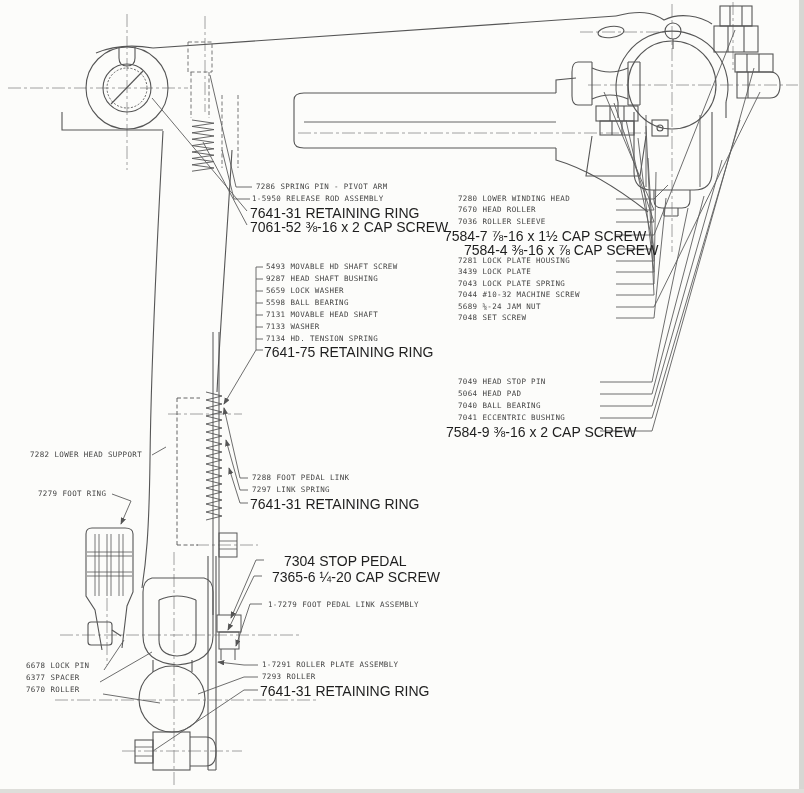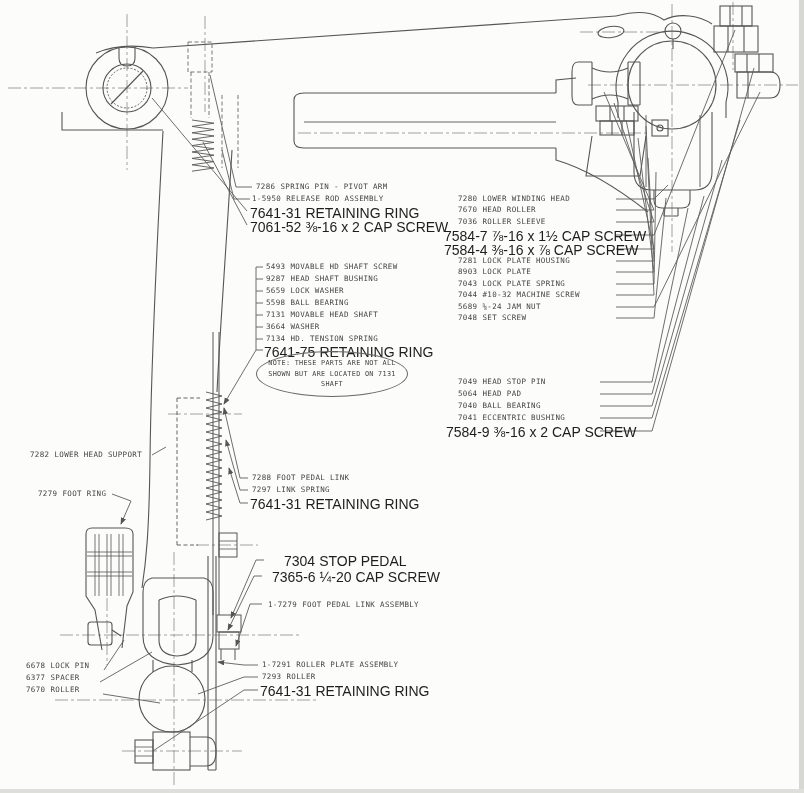--- a/index.html
+++ b/index.html
@@ -215,33 +215,32 @@
 <div class="lbl" style="left:256px;top:182px"><span class="pn">7286</span><span>SPRING PIN - PIVOT ARM</span></div>
 <div class="lbl" style="left:252px;top:194px"><span class="pn">1-5950</span><span>RELEASE ROD ASSEMBLY</span></div>
 <div class="lbl big" style="left:250px;top:205px"><span class="pn">7641-31</span><span>RETAINING RING</span></div>
 <div class="lbl big" style="left:250px;top:219px"><span class="pn">7061-52</span><span>⅜-16 x 2 CAP SCREW</span></div>
 
 <div class="lbl" style="left:266px;top:262px"><span class="pn">5493</span><span>MOVABLE HD SHAFT SCREW</span></div>
 <div class="lbl" style="left:266px;top:274px"><span class="pn">9287</span><span>HEAD SHAFT BUSHING</span></div>
 <div class="lbl" style="left:266px;top:286px"><span class="pn">5659</span><span>LOCK WASHER</span></div>
 <div class="lbl" style="left:266px;top:298px"><span class="pn">5598</span><span>BALL BEARING</span></div>
 <div class="lbl" style="left:266px;top:310px"><span class="pn">7131</span><span>MOVABLE HEAD SHAFT</span></div>
-<div class="lbl" style="left:266px;top:322px"><span class="pn">3664</span><span>WASHER</span></div>
+<div class="lbl" style="left:266px;top:322px"><span class="pn">7133</span><span>WASHER</span></div>
 <div class="lbl" style="left:266px;top:334px"><span class="pn">7134</span><span>HD. TENSION SPRING</span></div>
 <div class="lbl big" style="left:264px;top:344px"><span class="pn">7641-75</span><span>RETAINING RING</span></div>
 
-<div class="note">NOTE: THESE PARTS ARE NOT ALL SHOWN BUT ARE LOCATED ON 7131 SHAFT</div>
 
 <div class="lbl" style="left:458px;top:194px"><span class="pn">7280</span><span>LOWER WINDING HEAD</span></div>
 <div class="lbl" style="left:458px;top:205px"><span class="pn">7670</span><span>HEAD ROLLER</span></div>
 <div class="lbl" style="left:458px;top:217px"><span class="pn">7036</span><span>ROLLER SLEEVE</span></div>
 <div class="lbl big" style="left:444px;top:228px"><span class="pn">7584-7</span><span>⅞-16 x 1½ CAP SCREW</span></div>
-<div class="lbl big" style="left:444px;top:242px"><span class="pn">7584-4</span><span>⅜-16 x ⅞ CAP SCREW</span></div>
+<div class="lbl big" style="left:464px;top:242px"><span class="pn">7584-4</span><span>⅜-16 x ⅞ CAP SCREW</span></div>
 <div class="lbl" style="left:458px;top:256px"><span class="pn">7281</span><span>LOCK PLATE HOUSING</span></div>
-<div class="lbl" style="left:458px;top:267px"><span class="pn">8903</span><span>LOCK PLATE</span></div>
+<div class="lbl" style="left:458px;top:267px"><span class="pn">3439</span><span>LOCK PLATE</span></div>
 <div class="lbl" style="left:458px;top:279px"><span class="pn">7043</span><span>LOCK PLATE SPRING</span></div>
 <div class="lbl" style="left:458px;top:290px"><span class="pn">7044</span><span>#10-32 MACHINE SCREW</span></div>
 <div class="lbl" style="left:458px;top:302px"><span class="pn">5689</span><span>⅝-24 JAM NUT</span></div>
 <div class="lbl" style="left:458px;top:313px"><span class="pn">7048</span><span>SET SCREW</span></div>
 
 <div class="lbl" style="left:458px;top:377px"><span class="pn">7049</span><span>HEAD STOP PIN</span></div>
 <div class="lbl" style="left:458px;top:389px"><span class="pn">5064</span><span>HEAD PAD</span></div>
 <div class="lbl" style="left:458px;top:401px"><span class="pn">7040</span><span>BALL BEARING</span></div>
 <div class="lbl" style="left:458px;top:413px"><span class="pn">7041</span><span>ECCENTRIC BUSHING</span></div>
 <div class="lbl big" style="left:446px;top:424px"><span class="pn">7584-9</span><span>⅜-16 x 2 CAP SCREW</span></div>

